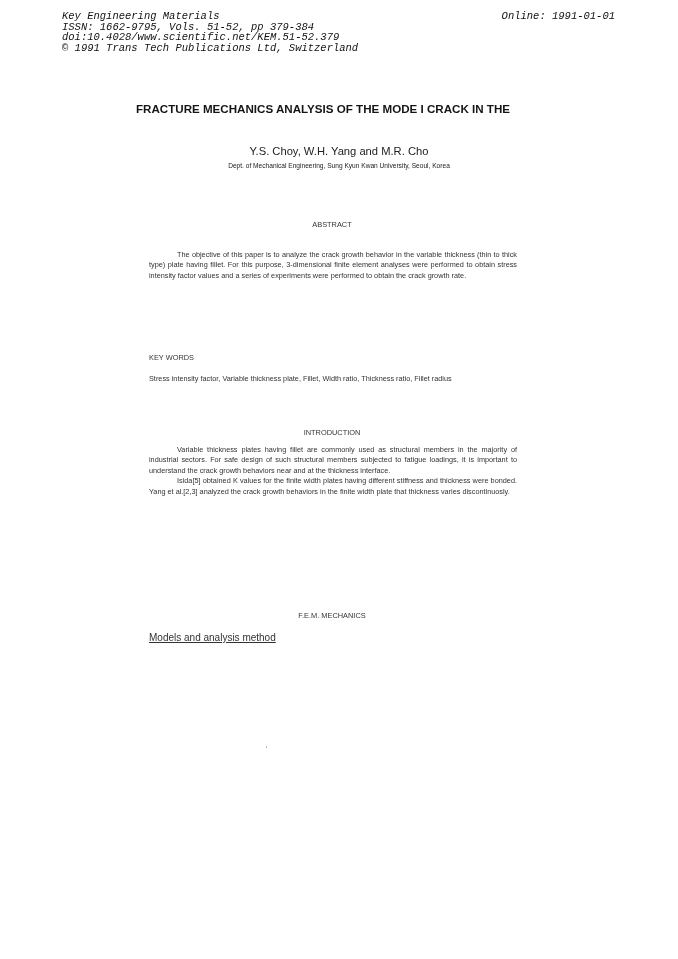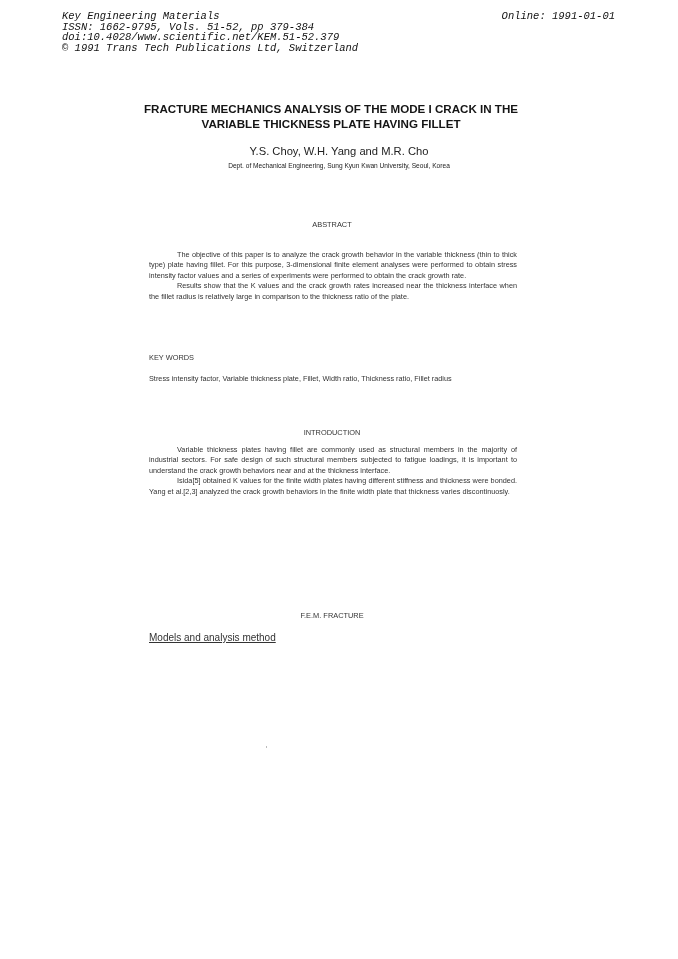--- a/index.html
+++ b/index.html
@@ -1,20 +1,20 @@
 <!DOCTYPE html>
 <html><head>
 <meta charset="utf-8">
 <style>
   html, body { margin: 0; padding: 0; background: #ffffff; }
   body { width: 678px; height: 959px; position: relative; overflow: hidden; color: #1a1a1a; }
   .hdr { position: absolute; font-family: Liberation Mono, monospace; font-style: italic; font-size: 10.5px; line-height: 10.6px; color: #111; }
   .hdr-left { left: 62px; top: 11px; }
   .hdr-right { right: 63px; top: 11px; }
-  .title { position: absolute; left: 92px; width: 478px; top: 101px; text-align: center;
+  .title { position: absolute; left: 84px; width: 478px; top: 101px; text-align: center;
            font-family: "Liberation Sans", "DejaVu Sans", sans-serif; font-weight: bold; font-size: 11.6px; line-height: 15px; color: #151515; }
   .authors { position: absolute; left: 100px; width: 478px; top: 145px; text-align: center;
              font-family: "Liberation Sans", "DejaVu Sans", sans-serif; font-size: 11.2px; line-height: 13px; color: #222; }
   .affil { position: absolute; left: 100px; width: 478px; top: 162px; text-align: center;
            font-family: "Liberation Sans", "DejaVu Sans", sans-serif; font-size: 6.6px; line-height: 8px; color: #222; }
   .mono { font-family: Liberation Sans, sans-serif; color: #333; }
   .sec-head { position: absolute; left: 149px; width: 366px; text-align: center; font-size: 7.4px; line-height: 10px; }
   .para { position: absolute; left: 149px; width: 368px; font-size: 7.3px; line-height: 10.4px; text-align: justify; }
   .para p { margin: 0; text-indent: 28px; text-align: justify; }
   .kw-head { position: absolute; left: 149px; top: 353px; font-size: 7.4px; line-height: 10px; text-align: right; }
@@ -28,36 +28,34 @@
 <div class="hdr hdr-left">
   <div>Key Engineering Materials</div>
   <div>ISSN: 1662-9795, Vols. 51-52, pp 379-384</div>
   <div>doi:10.4028/www.scientific.net/KEM.51-52.379</div>
   <div>© 1991 Trans Tech Publications Ltd, Switzerland</div>
 </div>
 <div class="hdr hdr-right">Online: 1991-01-01</div>
 
 <div class="title">
   <div>FRACTURE MECHANICS ANALYSIS OF THE MODE I CRACK IN THE</div>
-  <div>VARIABLE THICKNESS PLATE HAVING FILLET</div>
 </div>
 <div class="authors">Y.S. Choy, W.H. Yang and M.R. Cho</div>
 <div class="affil">Dept. of Mechanical Engineering, Sung Kyun Kwan University, Seoul, Korea</div>
 
 <div class="mono sec-head" style="top:220px;">ABSTRACT</div>
 <div class="mono para" style="top:250px;">
   <p>The objective of this paper is to analyze the crack growth behavior in the variable thickness (thin to thick type) plate having fillet. For this purpose, 3-dimensional finite element analyses were performed to obtain stress intensity factor values and a series of experiments were performed to obtain the crack growth rate.</p>
-  <p>Results show that the K values and the crack growth rates increased near the thickness interface when the fillet radius is relatively large in comparison to the thickness ratio of the plate.</p>
 </div>
 
 <div class="mono kw-head">KEY WORDS</div>
 <div class="mono kw-text">Stress intensity factor, Variable thickness plate, Fillet, Width ratio, Thickness ratio, Fillet radius</div>
 
 <div class="mono sec-head" style="top:428px;">INTRODUCTION</div>
 <div class="mono para" style="top:445px;">
   <p>Variable thickness plates having fillet are commonly used as structural members in the majority of industrial sectors. For safe design of such structural members subjected to fatigue loadings, it is important to understand the crack growth behaviors near and at the thickness interface.</p>
   <p>Isida[5] obtained K values for the finite width plates having different stiffness and thickness were bonded. Yang et al.[2,3] analyzed the crack growth behaviors in the finite width plate that thickness varies discontinuosly.</p>
 </div>
 
-<div class="mono sec-head" style="top:611px;">F.E.M. FRACTURE</div>
+<div class="mono sec-head" style="top:611px;">F.E.M. MECHANICS</div>
 <div class="mono subhead">Models and analysis method</div>
 
 <div class="speck"></div>
 
 </body></html>

